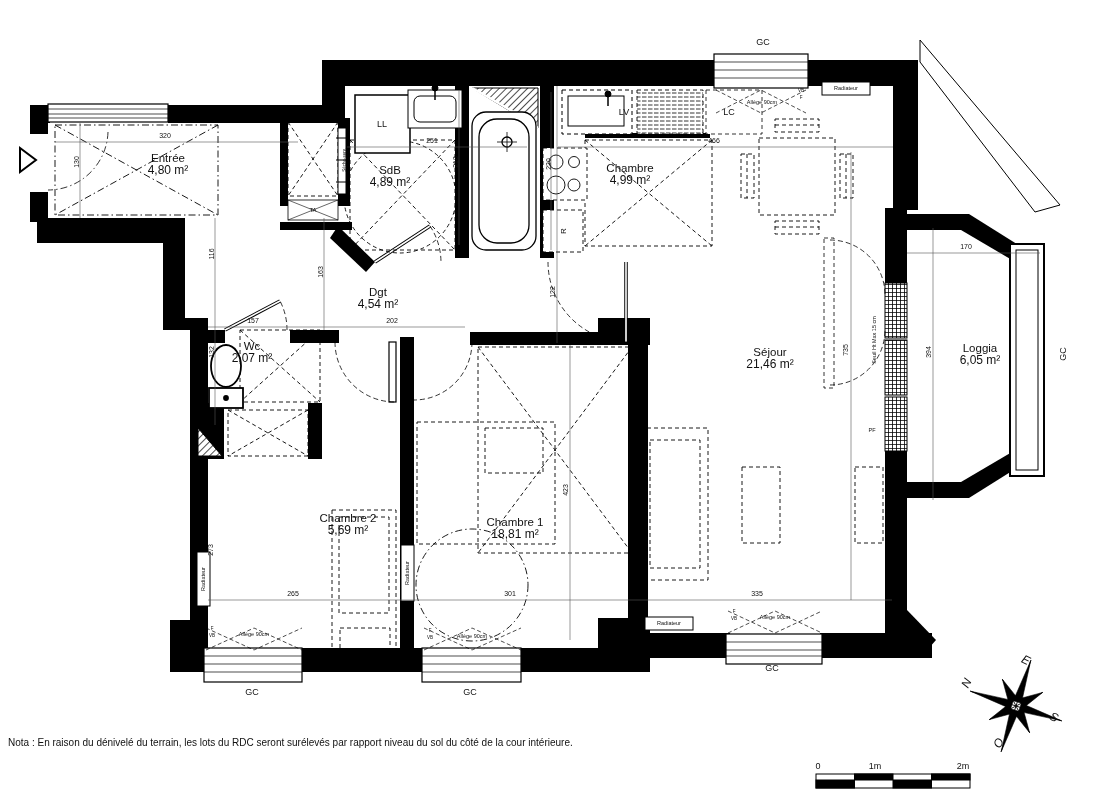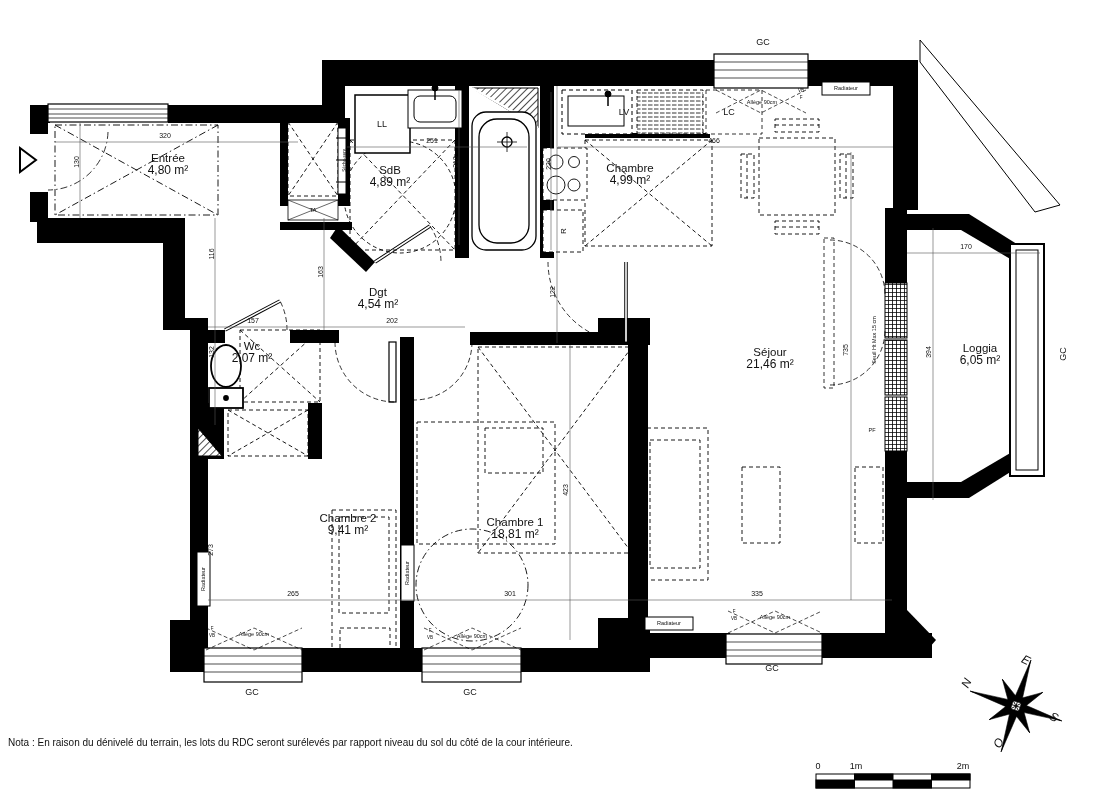--- a/index.html
+++ b/index.html
@@ -368,21 +368,21 @@
   <div class="room" style="left:378px;top:298px;">
     <span class="nm">Dgt</span>
     <span class="ar">4,54 m²</span>
   </div>
   <div class="room" style="left:252px;top:352px;">
     <span class="nm">Wc</span>
     <span class="ar">2,07 m²</span>
   </div>
   <div class="room" style="left:300px;top:524px;margin-left:48px;">
     <span class="nm">Chambre 2</span>
-    <span class="ar">9,41 m²</span>
+    <span class="ar">5,69 m²</span>
   </div>
   <div class="room" style="left:515px;top:528px;">
     <span class="nm">Chambre 1</span>
     <span class="ar">18,81 m²</span>
   </div>
   <div class="room" style="left:770px;top:358px;">
     <span class="nm">Séjour</span>
     <span class="ar">21,46 m²</span>
   </div>
   <div class="room" style="left:980px;top:354px;">
@@ -445,19 +445,19 @@
   <span class="lbl s7" style="left:293px;top:593px;">265</span>
   <span class="lbl s7 rot" style="left:210px;top:550px;">273</span>
   <span class="lbl s7" style="left:757px;top:593px;">335</span>
 
   <span class="cl" style="left:962px;top:676px;transform:rotate(-63deg);">N</span>
   <span class="cl" style="left:1022px;top:653px;transform:rotate(27deg);">E</span>
   <span class="cl" style="left:1050px;top:710px;transform:rotate(27deg);">S</span>
   <span class="cl" style="left:994px;top:736px;transform:rotate(-63deg);">O</span>
 
   <span class="lbl s9" style="left:818px;top:766px;">0</span>
-  <span class="lbl s9" style="left:856px;top:766px;">1m</span>
+  <span class="lbl s9" style="left:875px;top:766px;">1m</span>
   <span class="lbl s9" style="left:963px;top:766px;">2m</span>
 
   <div class="nota">Nota : En raison du dénivelé du terrain, les lots du RDC seront surélevés par rapport niveau du sol du côté de la cour intérieure.</div>
 </div>
 
 </div>
 
 </body></html>

